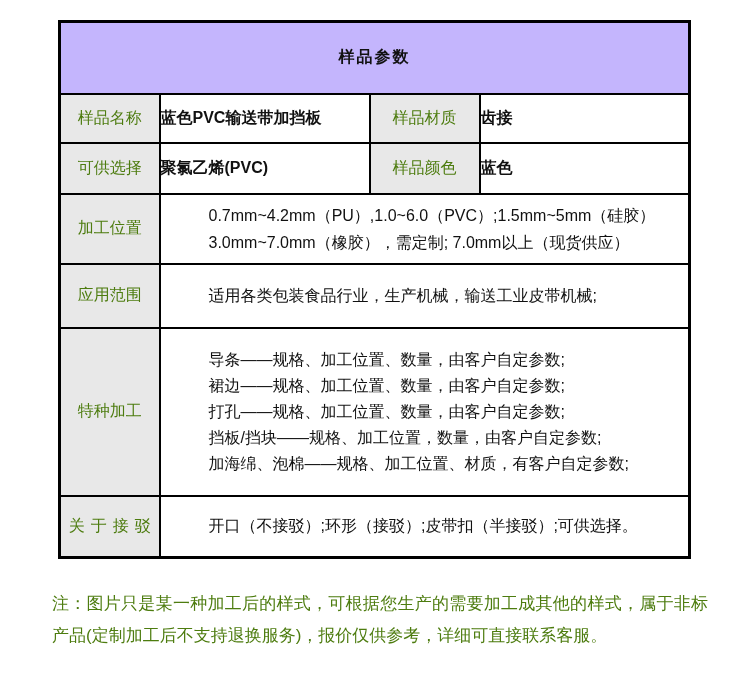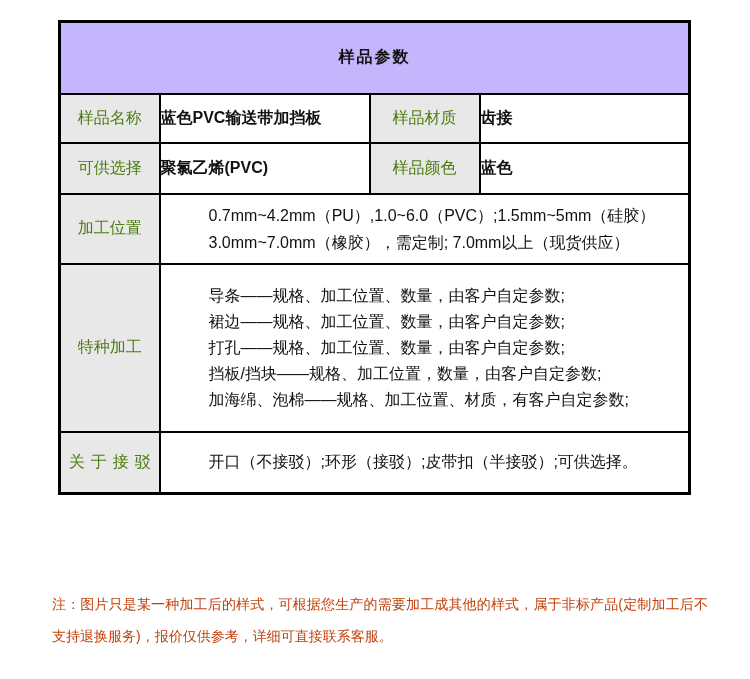--- a/index.html
+++ b/index.html
@@ -53,23 +53,23 @@
   .row-special td { height: 168px; }
   .row-joint td { height: 62px; }
 
   .lines div { line-height: 26px; padding-left: 48px; }
   .lines.wide div { line-height: 27px; }
 
   .note {
     position: absolute;
     left: 52px; top: 588px;
     width: 656px;
-    font-size: 14px;
+    font-size: 17px;
     line-height: 32px;
-    color: #c2410c;
+    color: #4d7c0f;
     text-align: justify;
   }
 </style>
 </head>
 <body>
 
 <div class="page">
 
   <div class="spec-wrap">
     <table class="spec">
@@ -100,20 +100,26 @@
       </tr>
 
       <tr class="row-thick">
         <td class="lbl">加工位置</td>
         <td colspan="3" class="val lines wide">
           <div>0.7mm~4.2mm（PU）,1.0~6.0（PVC）;1.5mm~5mm（硅胶）</div>
           <div>3.0mm~7.0mm（橡胶），需定制; 7.0mm以上（现货供应）</div>
         </td>
       </tr>
 
+      <tr class="row-range">
+        <td class="lbl">应用范围</td>
+        <td colspan="3" class="val lines">
+          <div>适用各类包装食品行业，生产机械，输送工业皮带机械;</div>
+        </td>
+      </tr>
 
       <tr class="row-special">
         <td class="lbl">特种加工</td>
         <td colspan="3" class="val lines">
           <div>导条——规格、加工位置、数量，由客户自定参数;</div>
           <div>裙边——规格、加工位置、数量，由客户自定参数;</div>
           <div>打孔——规格、加工位置、数量，由客户自定参数;</div>
           <div>挡板/挡块——规格、加工位置，数量，由客户自定参数;</div>
           <div>加海绵、泡棉——规格、加工位置、材质，有客户自定参数;</div>
         </td>

